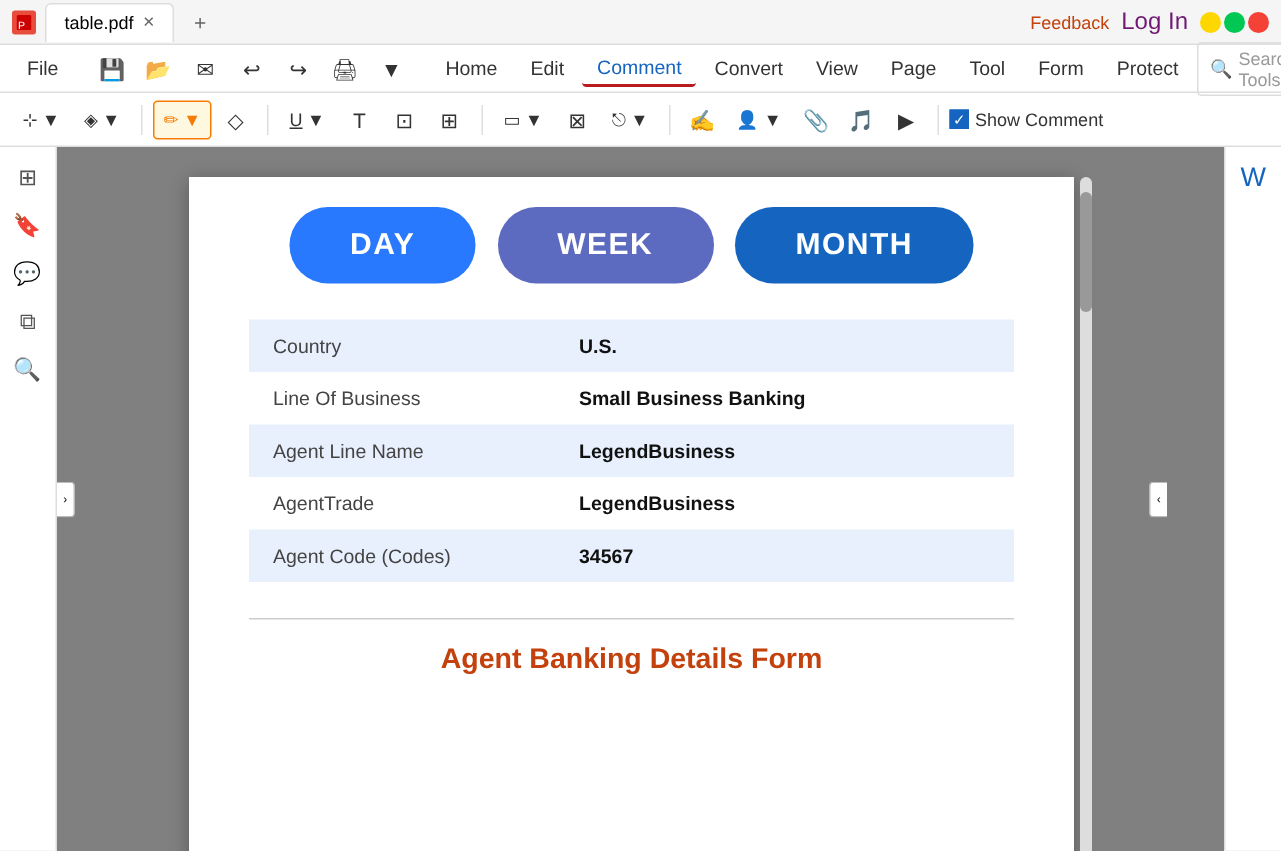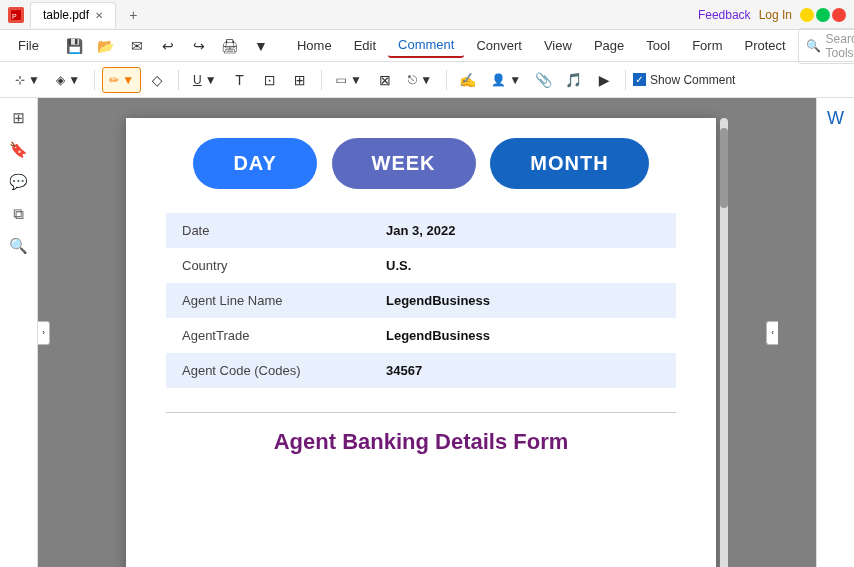--- a/index.html
+++ b/index.html
@@ -9,22 +9,22 @@
     .title-bar {
       display: flex; align-items: center; height: 30px; background: #f5f5f5;
       border-bottom: 1px solid #ddd; padding: 0 8px; user-select: none;
     }
     .title-bar-left { display: flex; align-items: center; gap: 6px; flex: 1; }
     .app-icon { width: 16px; height: 16px; background: #e74c3c; border-radius: 2px; display: flex; align-items: center; justify-content: center; }
     .tab { display: flex; align-items: center; gap: 6px; padding: 4px 12px; background: white; border: 1px solid #ddd; border-bottom: none; border-radius: 4px 4px 0 0; font-size: 12px; height: 26px; }
     .tab-close { font-size: 10px; color: #666; cursor: pointer; }
     .tab-add { width: 22px; height: 22px; display: flex; align-items: center; justify-content: center; font-size: 14px; color: #666; cursor: pointer; }
     .title-bar-right { display: flex; align-items: center; gap: 8px; font-size: 12px; color: #333; }
-    .feedback-btn { font-size: 12px; color: #6d28d9; }
-    .login-btn { font-size: 12px; color: #a16207; }
+    .feedback-btn { font-size: 12px; color: #c2410c; }
+    .login-btn { font-size: 16px; color: #701a75; }
     .title-controls { display: flex; gap: 2px; }
     .title-btn { width: 14px; height: 14px; border-radius: 50%; border: none; cursor: pointer; }
     .minimize-btn { background: #ffd700; }
     .restore-btn { background: #00c853; }
     .close-btn { background: #f44336; }
 
     
     .menu-bar {
       display: flex; align-items: center; height: 32px; background: white;
       border-bottom: 1px solid #ddd; padding: 0 8px; gap: 2px;
@@ -81,21 +81,21 @@
 
     
     .info-table { width: 100%; border-collapse: collapse; margin-bottom: 24px; }
     .info-table tr:nth-child(odd) td { background: #e8f0fe; }
     .info-table tr:nth-child(even) td { background: white; }
     .info-table td { padding: 10px 16px; font-size: 13px; }
     .info-table td:first-child { width: 40%; color: #444; font-weight: 400; }
     .info-table td:last-child { color: #111; font-weight: 600; }
 
     
-    .form-title { text-align: center; font-size: 22px; font-weight: 700; color: #701a75; margin-top: 8px; }
+    .form-title { text-align: center; font-size: 19px; font-weight: 700; color: #c2410c; margin-top: 8px; }
 
     
     .right-sidebar { width: 38px; background: white; border-left: 1px solid #ddd; display: flex; flex-direction: column; align-items: center; padding: 8px 0; }
     .right-sidebar-icon { width: 24px; height: 24px; display: flex; align-items: center; justify-content: center; color: #555; font-size: 14px; cursor: pointer; }
   </style>
 </head>
 <body>
 
 <div class="title-bar">
   <div class="title-bar-left">
@@ -231,26 +231,26 @@
 
         <div class="period-buttons">
           <button class="period-btn day">DAY</button>
           <button class="period-btn week">WEEK</button>
           <button class="period-btn month">MONTH</button>
         </div>
 
         <table class="info-table">
           <tbody>
             <tr>
-              <td>Date</td>
-              <td>Jan 3, 2022</td>
-            </tr>
-            <tr>
               <td>Country</td>
               <td>U.S.</td>
+            </tr>
+            <tr>
+              <td>Line Of Business</td>
+              <td>Small Business Banking</td>
             </tr>
             <tr>
               <td>Agent Line Name</td>
               <td>LegendBusiness</td>
             </tr>
             <tr>
               <td>AgentTrade</td>
               <td>LegendBusiness</td>
             </tr>
             <tr>

